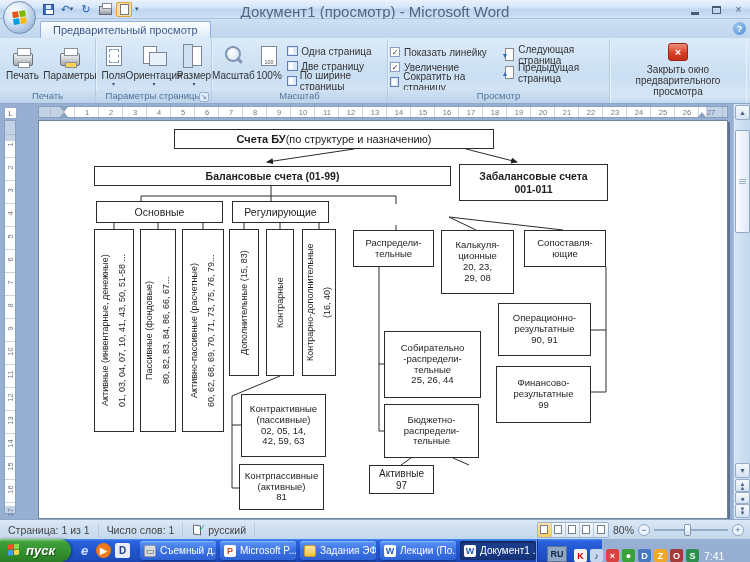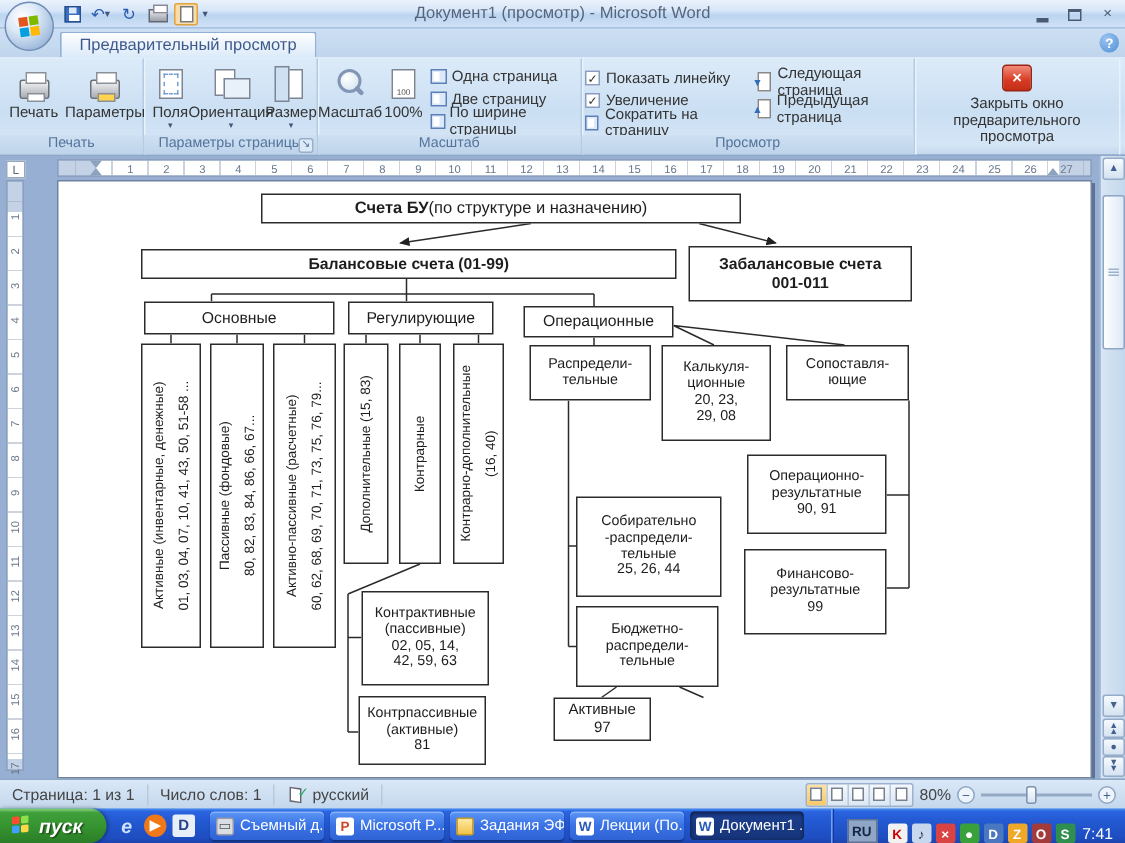--- a/index.html
+++ b/index.html
@@ -3,21 +3,21 @@
 <meta charset="utf-8">
 <style>
   * { box-sizing: border-box; margin:0; padding:0; }
   body { font-family:"Liberation Sans","DejaVu Sans",sans-serif; }
   .screen { position:relative; width:750px; height:562px; overflow:hidden; background:#96afd3; }
 
   
   .titlebar { position:absolute; left:0; top:0; width:750px; height:19px;
     background:linear-gradient(#eaf2fc 0%,#d7e6f8 40%,#bcd4f0 55%,#cfe1f6 100%);
     border-bottom:1px solid #a8c2e2; }
-  .win-title { position:absolute; left:0; right:0; top:3px; text-align:center; font-size:11px; color:#56657e; }
+  .win-title { position:absolute; left:0; right:0; top:3px; text-align:center; font-size:15px; color:#56657e; }
   .winbtns { position:absolute; right:4px; top:3px; display:flex; gap:7px; }
   .wbtn { width:15px; height:13px; display:flex; align-items:center; justify-content:center; color:#4a5a74; font-size:10px; cursor:default; }
   .wb-min { width:8px; height:3px; background:#4a5a74; margin-top:7px; }
   .wb-res { width:9px; height:8px; border:1px solid #4a5a74; border-top:2px solid #4a5a74; }
 
   .office-btn { position:absolute; left:3px; top:1px; width:33px; height:33px; border-radius:50%; z-index:9;
     background:radial-gradient(circle at 35% 30%, #ffffff 0%, #dce9f7 35%, #a9c2e0 70%, #7e9cc4 100%);
     border:1px solid #6f8cb4; display:flex; align-items:center; justify-content:center; }
   .office-logo { width:14px; height:14px; display:grid; grid-template-columns:6px 6px; grid-template-rows:6px 6px; gap:1px; transform:rotate(-8deg); }
   .office-logo i:nth-child(1){background:#e2551e;} .office-logo i:nth-child(2){background:#7fba00;}
@@ -134,21 +134,21 @@
   .vb:last-child { border-right:none; }
   .vb.sel { background:linear-gradient(#fde3a7,#f8c968); }
   .vb i { width:8px; height:9px; background:#fff; border:1px solid #77808e; }
   .zbtn { width:12px; height:12px; border:1px solid #8fa6c4; border-radius:50%; background:#eef4fb; color:#44618e;
     font-size:9px; line-height:10px; text-align:center; }
   .ztrack { position:relative; width:74px; height:2px; background:#93a9c4; }
   .ztrack:before { content:""; position:absolute; left:36px; top:-3px; width:1px; height:8px; background:#93a9c4; }
   .zthumb { position:absolute; left:30px; top:-5px; width:7px; height:12px; background:linear-gradient(#fdfeff,#d7e3f1); border:1px solid #7f94b0; border-radius:2px; }
 
   
-  .taskbar { position:absolute; left:0; top:539px; width:750px; height:23px;
+  .taskbar { position:absolute; left:0; top:539px; width:602px; height:23px;
     background:linear-gradient(#4a90f4 0%,#2b63e0 9%,#2258d0 40%,#1e4dc0 86%,#1a44ae 100%); display:flex; align-items:center; }
   .startbtn { height:23px; padding:0 16px 0 8px; border-radius:0 12px 12px 0;
     background:linear-gradient(#8fd47f 0%,#3fa03a 12%,#359230 55%,#2a7d26 100%); box-shadow:1px 0 3px rgba(0,0,0,.4);
     display:flex; align-items:center; gap:5px; color:#fff; font-size:13px; font-weight:bold; font-style:italic; text-shadow:1px 1px 1px rgba(0,0,0,.5); }
   .flag { width:13px; height:13px; display:grid; grid-template-columns:5px 5px; grid-template-rows:5px 5px; gap:1px; transform:skewY(-6deg); }
   .flag i { border-radius:1px; } .flag i:nth-child(1){background:#ff4d2e;} .flag i:nth-child(2){background:#8ee04a;}
   .flag i:nth-child(3){background:#3fa0ff;} .flag i:nth-child(4){background:#ffd84a;}
   .qlaunch { display:flex; align-items:center; gap:4px; padding:0 6px; }
   .ql { width:15px; height:15px; border-radius:2px; display:flex; align-items:center; justify-content:center; font-size:10px; font-weight:bold; }
   .taskbtn { width:76px; height:19px; margin-left:4px; border-radius:3px; display:flex; align-items:center; gap:4px; padding:0 4px;
@@ -417,21 +417,20 @@
         <div class="titlebox">
           <span style="font-weight:bold">Счета БУ</span>
             <span> (по структуре и назначению)</span>
         </div>
 
       <div class="dbox b" style="left: 55px; top: 47px; width: 357px; height: 20px; font-size: 10.5px;">Балансовые счета (01-99)</div>
           <div class="dbox b" style="left: 420px; top: 45px; width: 149px; height: 37px; font-size: 10.5px;">Забалансовые счета
 001-011</div>
           <div class="dbox" style="left: 57px; top: 82px; width: 127px; height: 22px; font-size: 10.5px;">Основные</div>
           <div class="dbox" style="left: 193px; top: 82px; width: 97px; height: 22px; font-size: 10.5px;">Регулирующие</div>
-          <div class="dbox" style="left: 310px; top: 85px; width: 100px; height: 21px; font-size: 10.5px;">Операционные</div>
           <div class="dbox vert" style="left: 55px; top: 110px; width: 40px; height: 203px; font-size: 9px;">Активные (инвентарные, денежные)
 01, 03, 04, 07, 10, 41, 43, 50, 51-58 ...</div>
           <div class="dbox vert" style="left: 101px; top: 110px; width: 36px; height: 203px; font-size: 9px;">Пассивные (фондовые)
 80, 82, 83, 84, 86, 66, 67...</div>
           <div class="dbox vert" style="left: 143px; top: 110px; width: 42px; height: 203px; font-size: 9px;">Активно-пассивные (расчетные)
 60, 62, 68, 69, 70, 71, 73, 75, 76, 79...</div>
           <div class="dbox vert" style="left: 190px; top: 110px; width: 30px; height: 147px; font-size: 9px;">Дополнительные (15, 83)</div>
           <div class="dbox vert" style="left: 227px; top: 110px; width: 28px; height: 147px; font-size: 9px;">Контрарные</div>
           <div class="dbox vert" style="left: 263px; top: 110px; width: 34px; height: 147px; font-size: 9px;">Контрарно-дополнительные
 (16, 40)</div>

